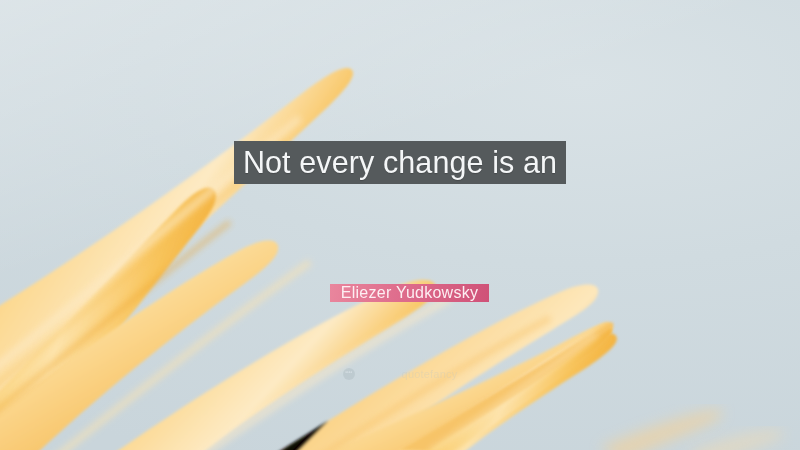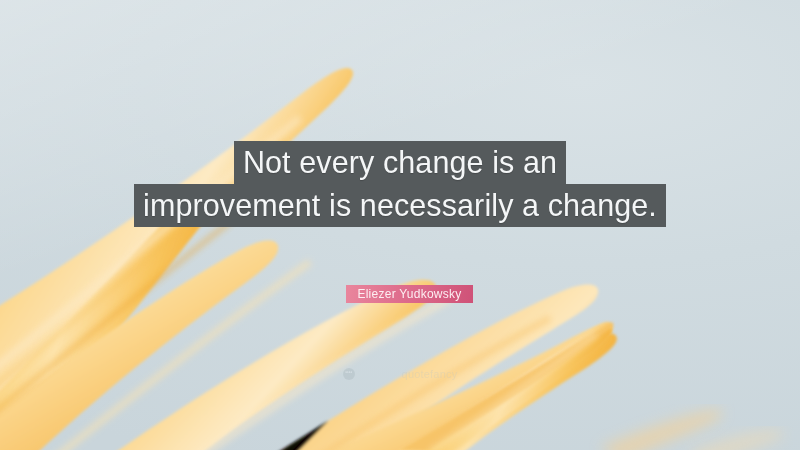--- a/index.html
+++ b/index.html
@@ -72,21 +72,21 @@
     position: absolute;
     left: 0;
     top: 284px;
     width: 800px;
     text-align: center;
   }
   .author {
     display: inline-block;
     background: linear-gradient(100deg, #e9869d 0%, #de6c8c 45%, #cf5278 100%);
     color: #fdeef2;
-    font-size: 12px;
+    font-size: 16px;
     line-height: 18px;
     letter-spacing: .25px;
     padding: 0 11px;
     white-space: pre;
     margin-left: 19px;
   }
 
   
   .watermark {
     position: absolute;
@@ -203,21 +203,20 @@
 
       <path d="M -20 380 C 80 300 190 208 300 118" stroke="#fdeac6" stroke-width="8" fill="none" opacity=".6" filter="url(#softer)"></path>
       <path d="M -30 406 C 70 326 180 232 286 142" stroke="#f6bb4e" stroke-width="4" fill="none" opacity=".4" filter="url(#softer)"></path>
 
       <path d="M 430 452 C 490 412 550 368 596 334" stroke="#fde6b6" stroke-width="6" fill="none" opacity=".5" filter="url(#softer)"></path>
     </svg>
   </div>
 
   <div class="quote">
     <div class="qline"><span class="bar">Not every change is an</span></div>
-    <div class="qline"><span class="bar">improvement is necessarily a change.</span></div>
   </div>
 
   <div class="author-wrap">
     <span class="author">Eliezer Yudkowsky</span>
   </div>
 
   <div class="watermark">
     <span class="wm-inner">
       <span class="wm-mark">““</span>
       <span class="wm-text">quotefancy</span>

